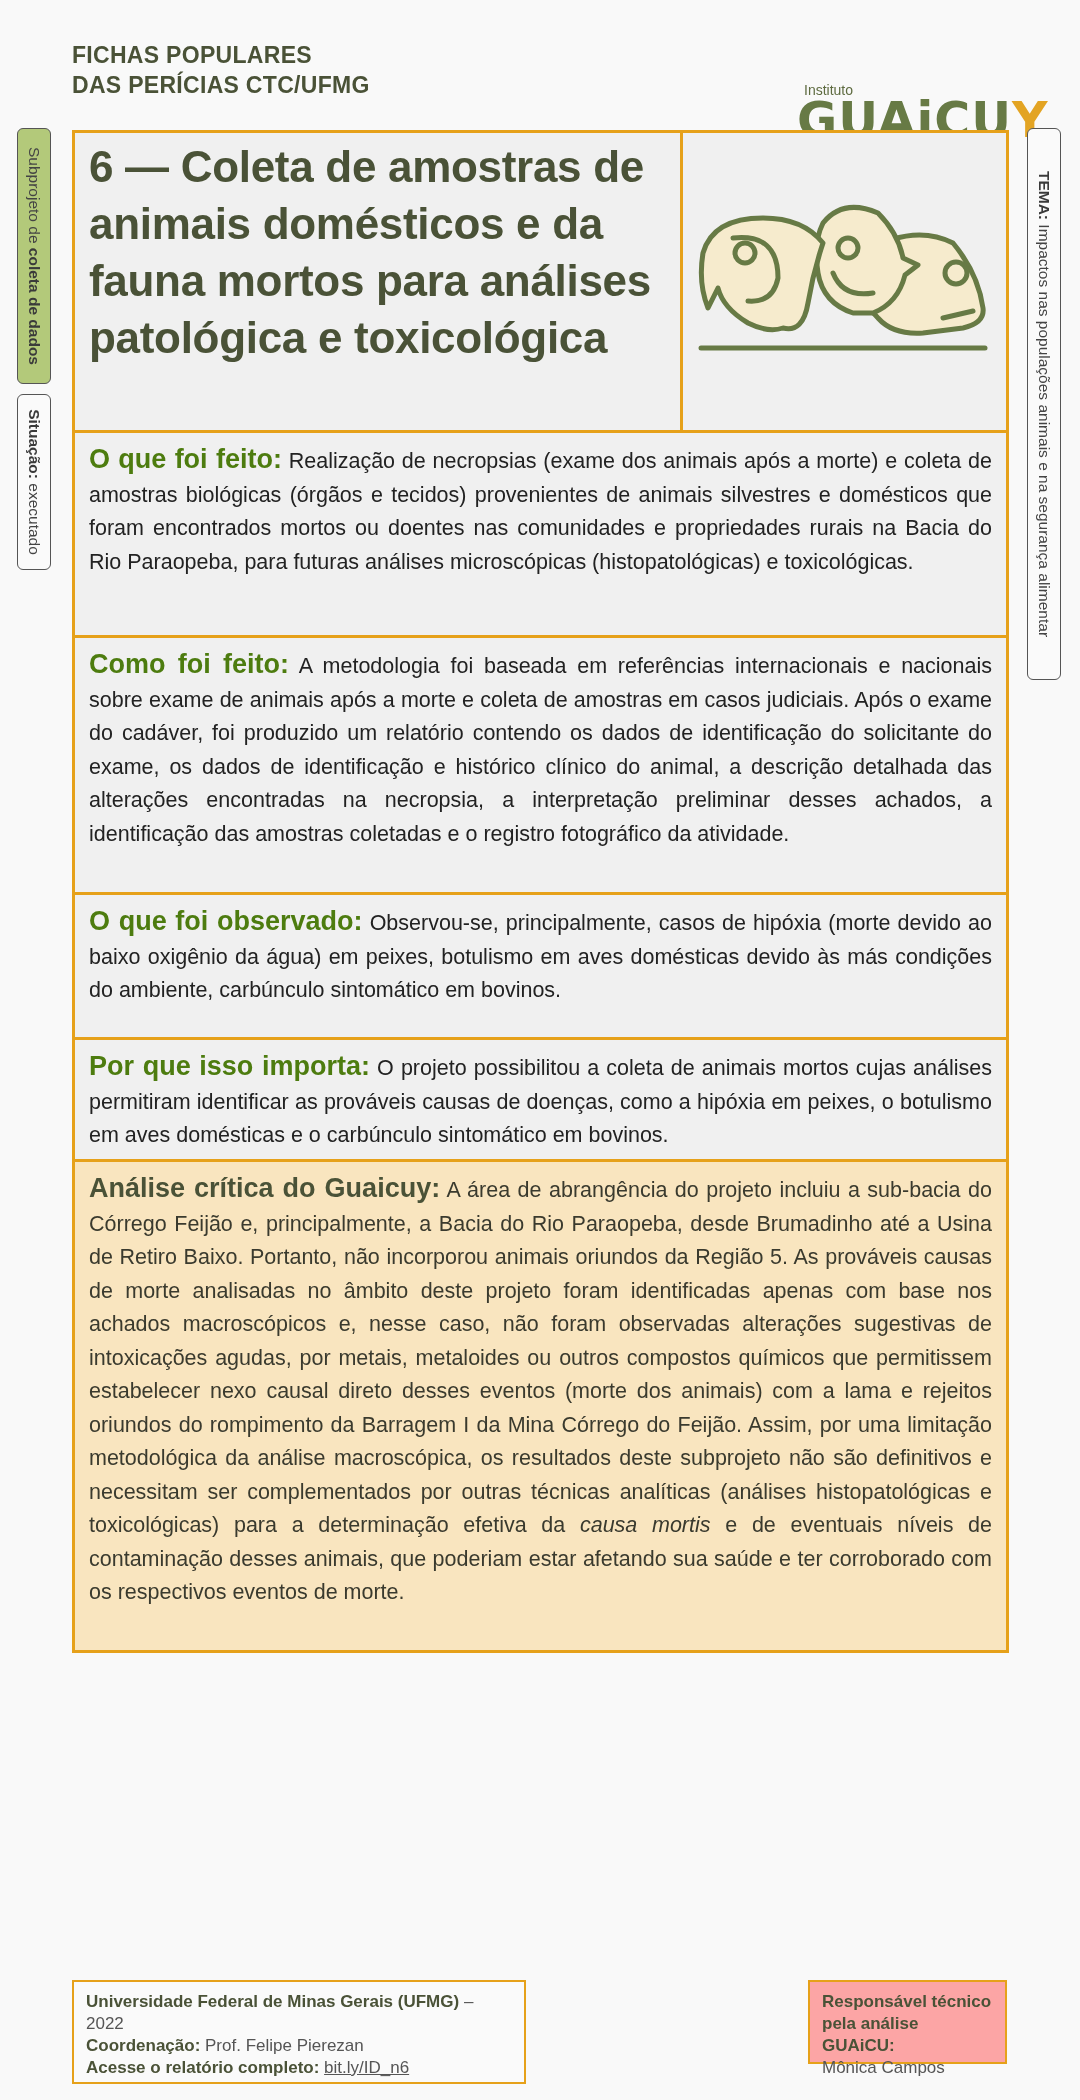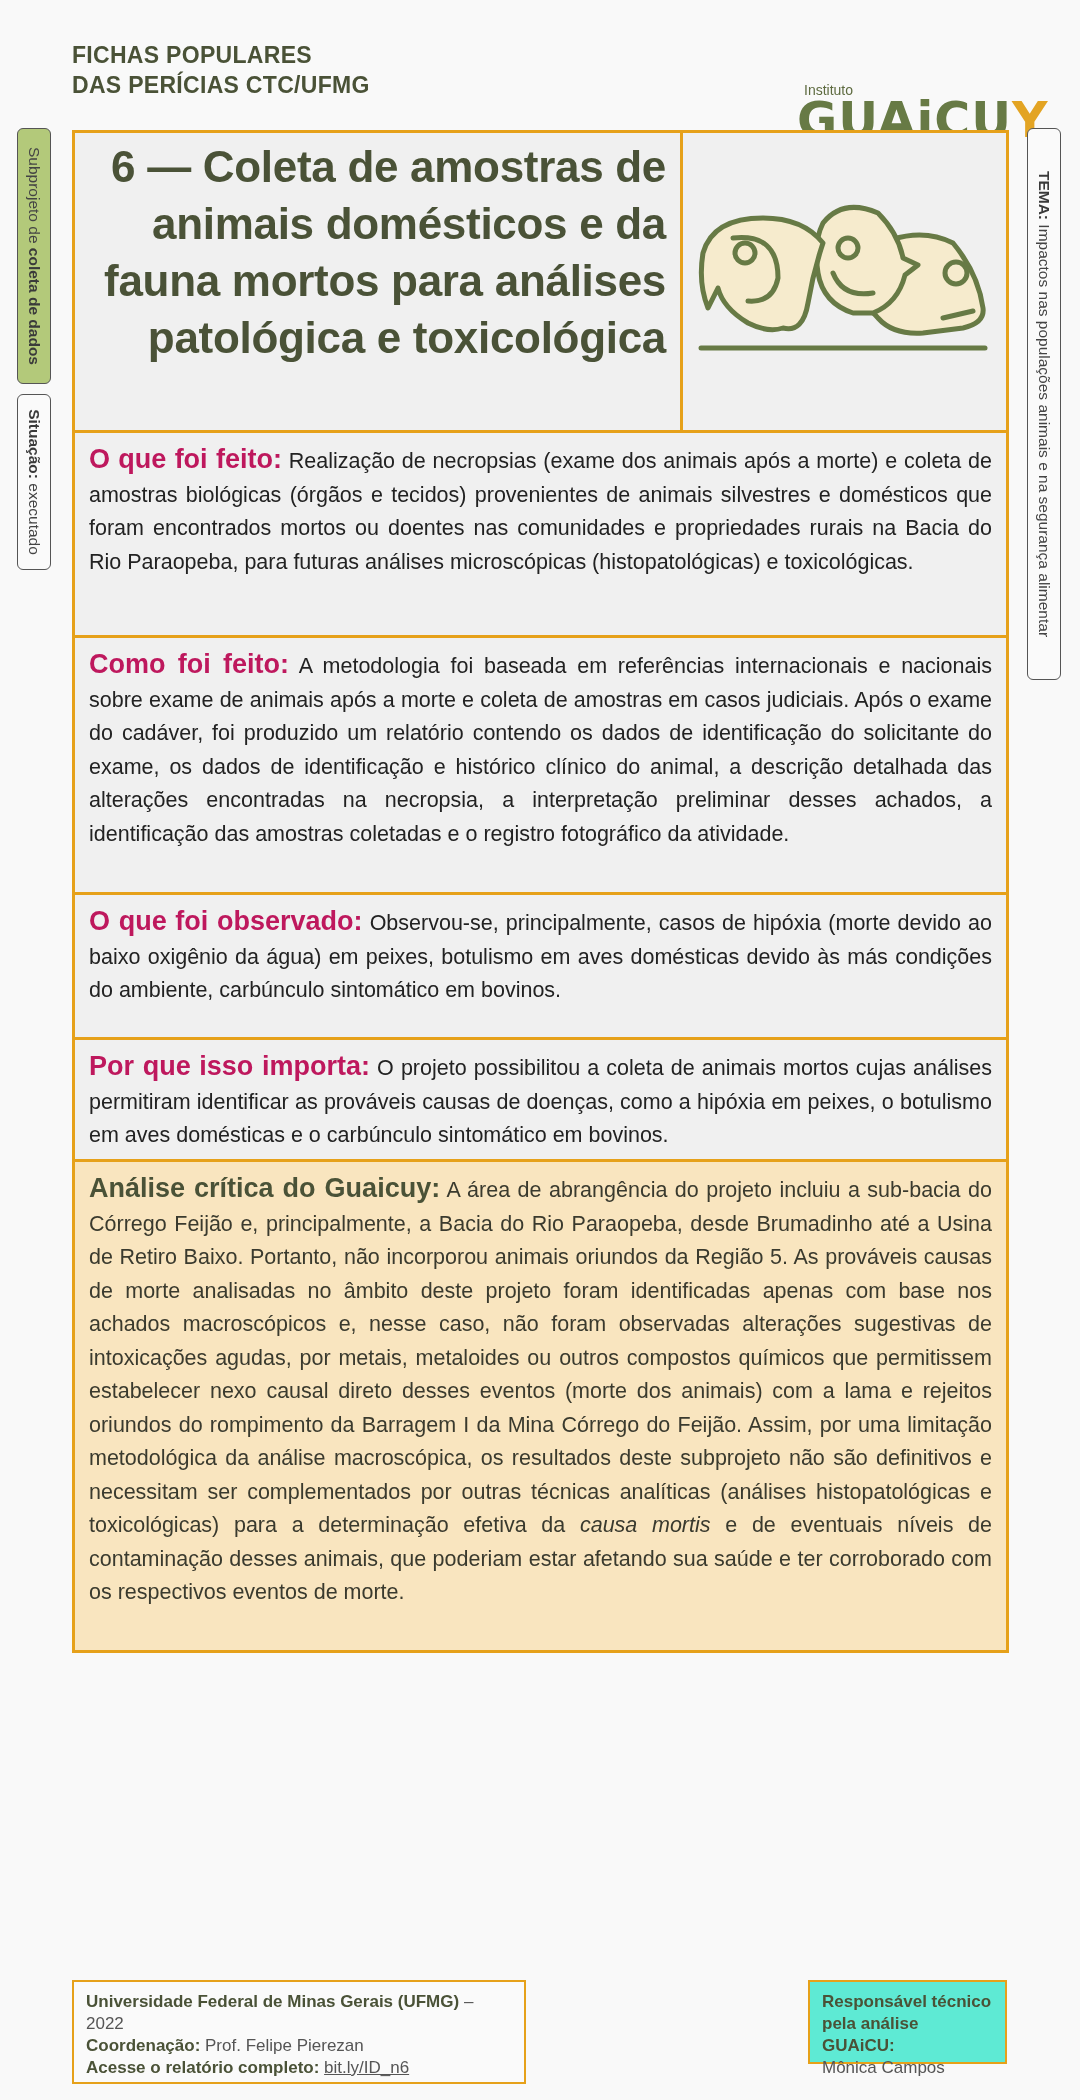--- a/index.html
+++ b/index.html
@@ -13,39 +13,39 @@
   .logo .big { position: absolute; left: 0; top: 14px; font-size: 49px; font-weight: 900; color: #677a45; letter-spacing: 1px; font-family: "DejaVu Sans", sans-serif; }
   .logo .big .y { color: #e3a423; }
 
   .side-left-1 { position: absolute; left: 17px; top: 128px; width: 34px; height: 256px; border: 1px solid #555; border-radius: 6px; background: #b3c97a; }
   .side-left-2 { position: absolute; left: 17px; top: 394px; width: 34px; height: 176px; border: 1px solid #555; border-radius: 6px; background: #fafafa; }
   .side-right { position: absolute; left: 1027px; top: 128px; width: 34px; height: 552px; border: 1px solid #555; border-radius: 6px; background: #fafafa; }
   .vtext { position: absolute; left: 50%; top: 50%; transform: translate(-50%, -50%) rotate(90deg); white-space: nowrap; font-size: 15.5px; color: #444; }
   .vtext b { color: #3a3a3a; }
 
   .main { position: absolute; left: 72px; top: 130px; width: 937px; border: 3px solid #e6a11a; background: #f0f0f0; }
-  .top-row { display: flex; height: 300px; border-bottom: 3px solid #e6a11a; text-align: right; }
+  .top-row { display: flex; height: 300px; border-bottom: 3px solid #e6a11a; }
   .title-cell { width: 608px; border-right: 3px solid #e6a11a; padding: 5px 14px; }
   .title-cell h1 { font-size: 44px; line-height: 57px; font-weight: 700; color: #4a5237; letter-spacing: -0.3px; }
   .img-cell { flex: 1; position: relative; }
   .img-cell svg { position: absolute; left: 10px; top: 60px; }
 
   .section { padding: 10px 14px 12px 14px; border-bottom: 3px solid #e6a11a; font-size: 21.5px; line-height: 33.5px; color: #222; text-align: justify; }
-  .section .lbl { font-size: 27px; font-weight: 700; color: #be185d; }
+  .section .lbl { font-size: 27px; font-weight: 700; color: #4d7c0f; }
   .section.s1 { height: 205px; }
   .section.s2 { height: 257px; }
   .section.s3 { height: 145px; }
   .section.s4 { height: 122px; }
   .section.crit { background: #f9e5bf; border-bottom: none; height: 488px; color: #3a3a2e; }
   .section.crit .lbl { color: #4a5237; }
 
   .foot-left { position: absolute; left: 72px; top: 1980px; width: 454px; height: 104px; border: 2px solid #e6a11a; background: #fafafa; padding: 9px 12px; font-size: 17px; line-height: 22px; color: #555; }
   .foot-left b { color: #4a5237; }
   .foot-left a { color: #555; text-decoration: underline; }
-  .foot-right { position: absolute; left: 808px; top: 1980px; width: 199px; height: 84px; border: 2px solid #e6a11a; background: #5eead4; padding: 9px 12px; font-size: 17px; line-height: 22px; color: #555; }
+  .foot-right { position: absolute; left: 808px; top: 1980px; width: 199px; height: 84px; border: 2px solid #e6a11a; background: #fca5a5; padding: 9px 12px; font-size: 17px; line-height: 22px; color: #555; }
   .foot-right b { color: #4a5237; }
 </style>
 </head>
 <body>
 
 <div class="header-title">
   <div>FICHAS POPULARES</div>
   <div>DAS PERÍCIAS CTC/UFMG</div>
 </div>
 

